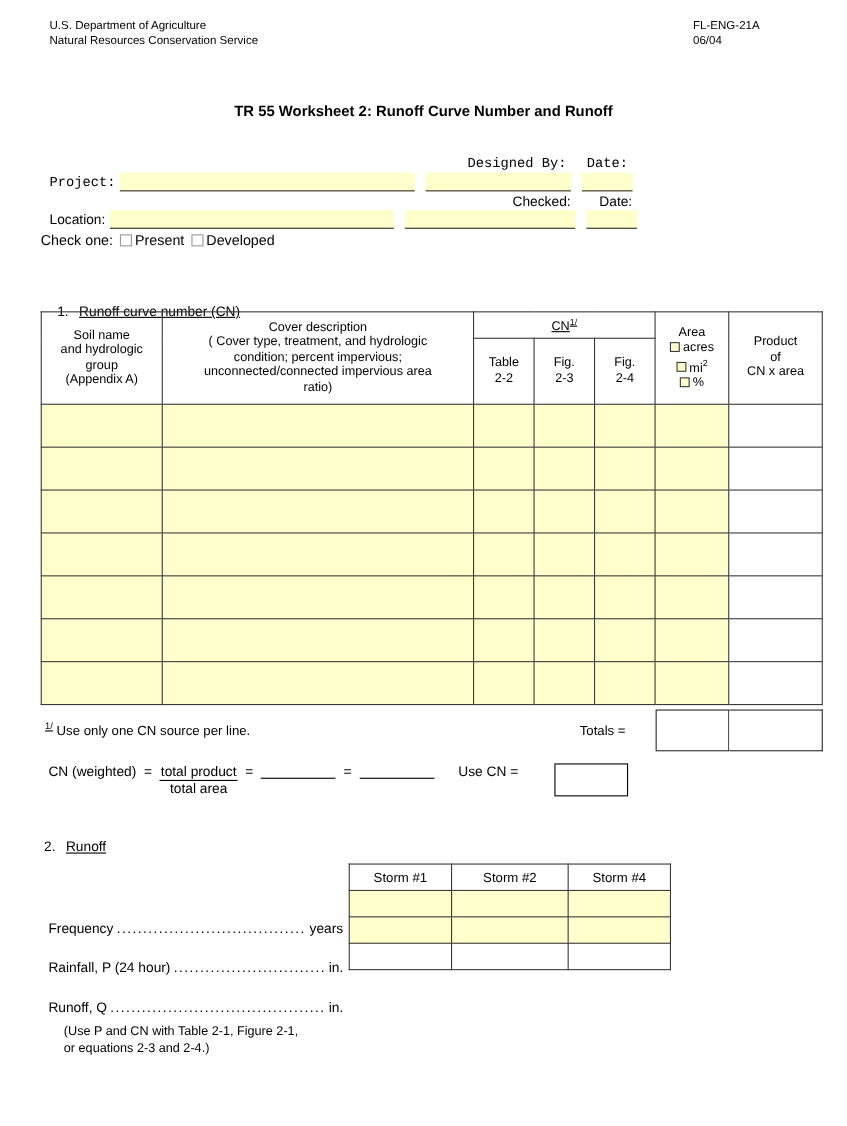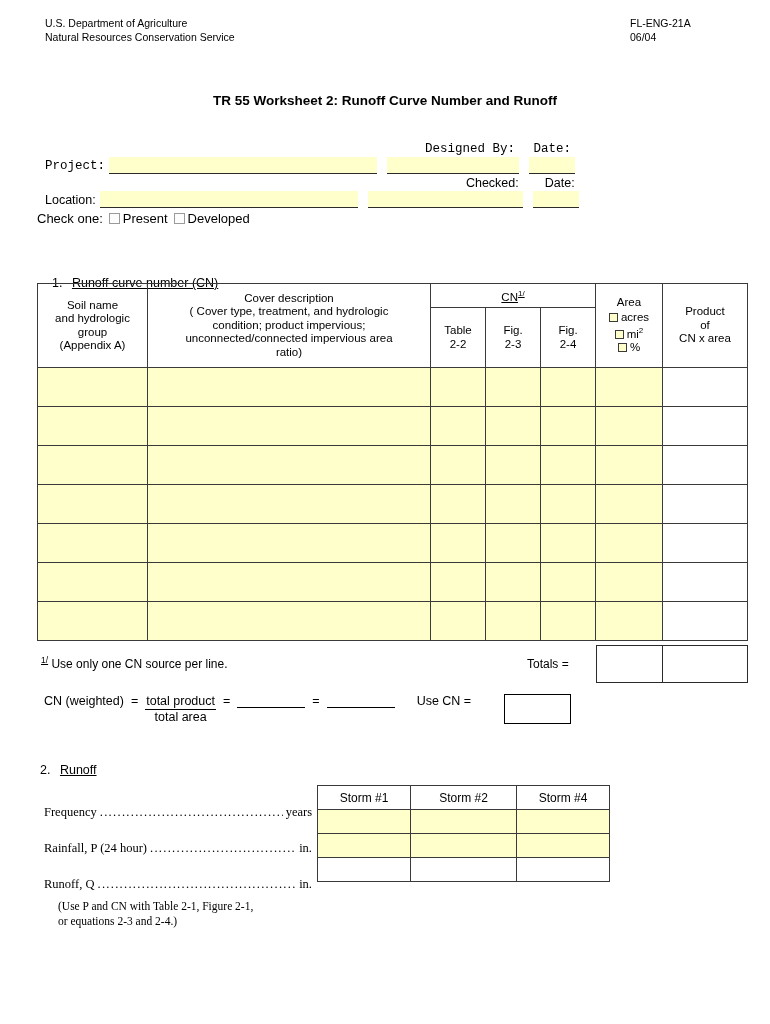--- a/index.html
+++ b/index.html
@@ -85,21 +85,21 @@
   .frac .num { border-bottom: 1.2px solid #000; display: block; padding: 0 1px; }
   .frac .den { display: block; }
   .ublank { display: inline-block; width: 68px; border-bottom: 1.3px solid #000; height: 14px; }
   .usecn { margin-left: 22px; }
   .usecn-box {
     position: absolute; left: 504px; top: 694px;
     width: 67px; height: 30px; border: 1.6px solid #000; background: #fff;
   }
 
   
-  .runoff-labels { position: absolute; left: 44px; top: 788px; font-size: 12.5px; font-family: Liberation Serif, serif; }
+  .runoff-labels { position: absolute; left: 44px; top: 820px; font-size: 12.5px; }
   .rl { display: flex; align-items: baseline; width: 268px; line-height: 24px; }
   .rl .nm { white-space: nowrap; }
   .rl .dots { flex: 1; overflow: hidden; white-space: nowrap; margin: 0 3px; letter-spacing: 1.3px; }
   .rl .un { white-space: nowrap; margin-top: 12px; }
   .note { font-size: 11.5px; line-height: 15px; padding-left: 14px; padding-top: 3px; }
 
   .storm-table {
     position: absolute; left: 317px; top: 785px; width: 279px;
     border-collapse: collapse; font-size: 12px; table-layout: fixed;
   }
@@ -171,21 +171,21 @@
       <tr>
         <td rowspan="2" style="width:110px">
           <span>Soil name</span><br>
           <span>and hydrologic</span><br>
           <span>group</span><br>
           <span>(Appendix A)</span>
         </td>
         <td rowspan="2" style="width:283px">
           <span>Cover description</span><br>
           <span>( Cover type, treatment, and hydrologic</span><br>
-          <span>condition; product impervious;</span><br>
+          <span>condition; percent impervious;</span><br>
           <span>unconnected/connected impervious area</span><br>
           <span>ratio)</span>
         </td>
         <td colspan="3" class="hdr-cn-top">
           <span style="text-decoration:underline">CN</span><span class="cn-sup">1/</span>
         </td>
         <td rowspan="2" class="area-hdr" style="width:67px">
           <span class="area-title">Area</span>
           <span class="cb-yel"></span><span>acres</span><br>
           <span class="cb-yel"></span><span>mi</span><sup class="sq">2</sup><br>

